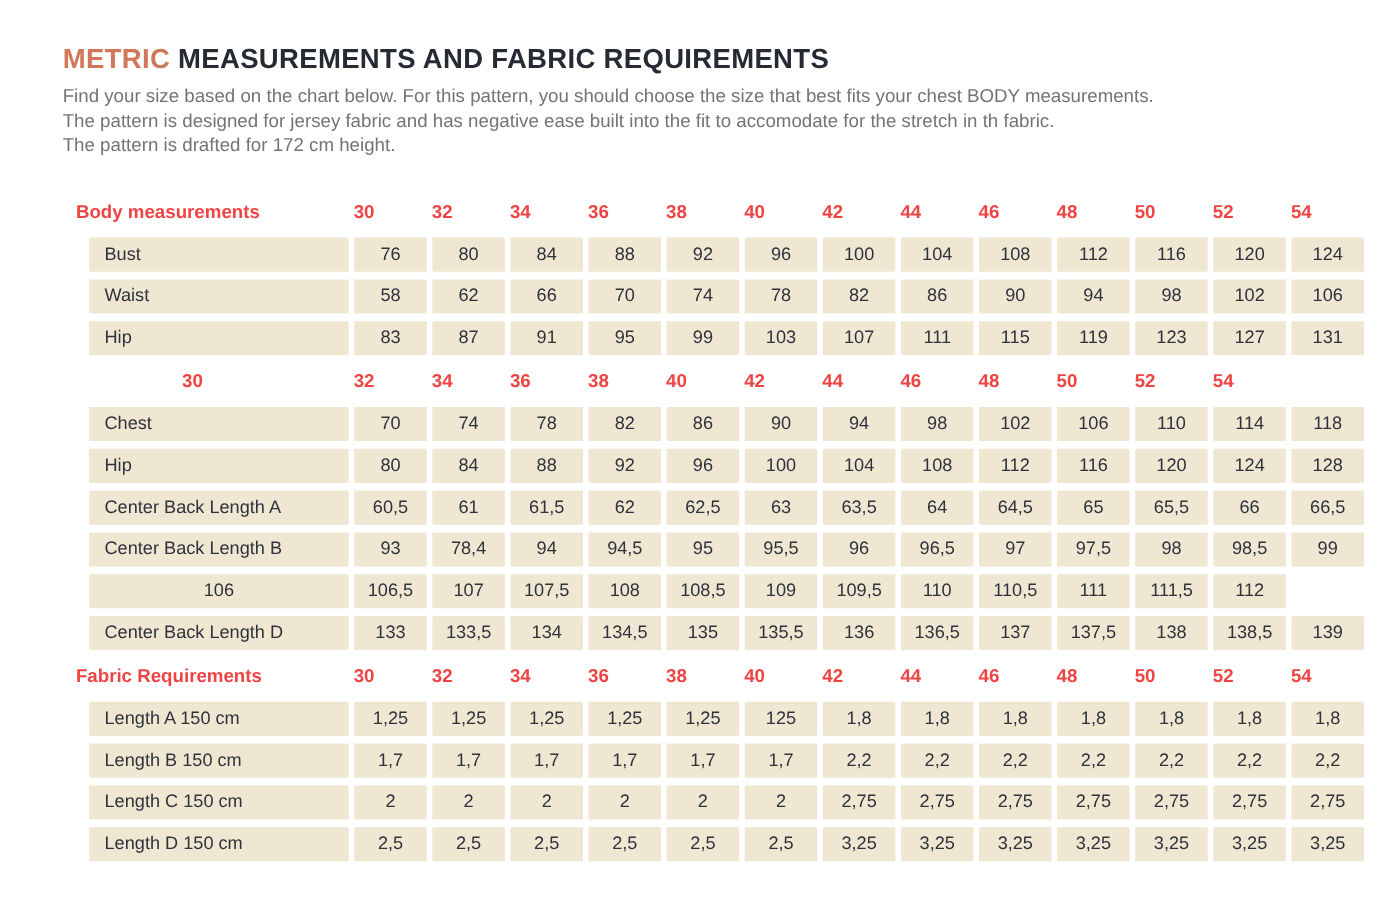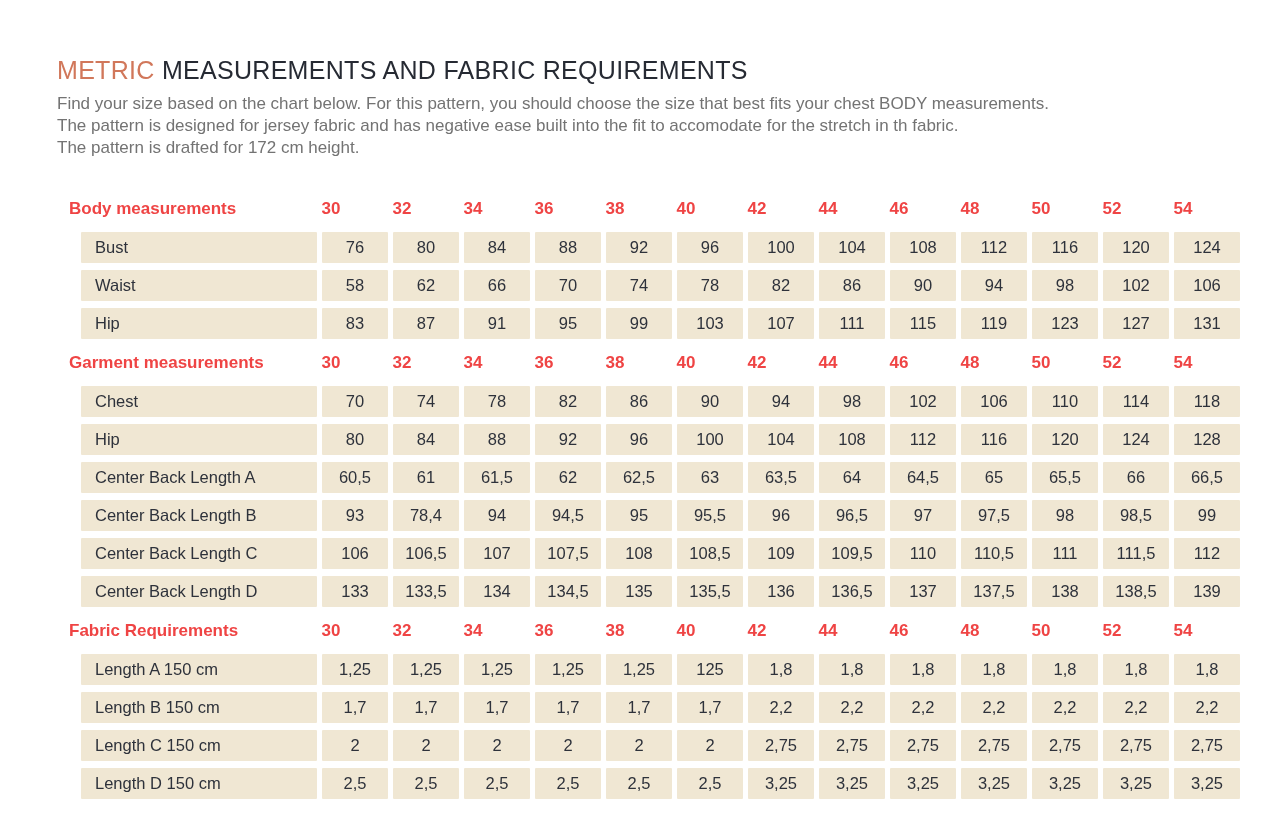--- a/index.html
+++ b/index.html
@@ -9,24 +9,24 @@
     height: 836px;
     background: #ffffff;
     font-family: "Liberation Sans", sans-serif;
     color: #2b2f38;
     overflow: hidden;
   }
   .page {
     padding: 40px 53px 0 57px;
   }
   .title {
-    margin: 16px 0 9px 0;
+    margin: 0 0 9px 0;
     font-size: 25px;
     line-height: 28px;
-    font-weight: 400;
+    font-weight: 700;
     letter-spacing: 0.3px;
     color: #262a33;
     white-space: nowrap;
   }
   .title .accent { color: #d1775a; }
   .intro p {
     margin: 0;
     font-size: 17px;
     line-height: 22px;
     color: #737373;
@@ -136,21 +136,20 @@
         <div class="cell value-cell">103</div>
         <div class="cell value-cell">107</div>
         <div class="cell value-cell">111</div>
         <div class="cell value-cell">115</div>
         <div class="cell value-cell">119</div>
         <div class="cell value-cell">123</div>
         <div class="cell value-cell">127</div>
         <div class="cell value-cell">131</div>
       </div>
       <div class="row header-row">
-        <div class="cell label-cell">Garment measurements</div>
         <div class="cell size-cell">30</div>
         <div class="cell size-cell">32</div>
         <div class="cell size-cell">34</div>
         <div class="cell size-cell">36</div>
         <div class="cell size-cell">38</div>
         <div class="cell size-cell">40</div>
         <div class="cell size-cell">42</div>
         <div class="cell size-cell">44</div>
         <div class="cell size-cell">46</div>
         <div class="cell size-cell">48</div>
@@ -216,21 +215,20 @@
         <div class="cell value-cell">95,5</div>
         <div class="cell value-cell">96</div>
         <div class="cell value-cell">96,5</div>
         <div class="cell value-cell">97</div>
         <div class="cell value-cell">97,5</div>
         <div class="cell value-cell">98</div>
         <div class="cell value-cell">98,5</div>
         <div class="cell value-cell">99</div>
       </div>
       <div class="row data-row">
-        <div class="cell label-cell">Center Back Length C</div>
         <div class="cell value-cell">106</div>
         <div class="cell value-cell">106,5</div>
         <div class="cell value-cell">107</div>
         <div class="cell value-cell">107,5</div>
         <div class="cell value-cell">108</div>
         <div class="cell value-cell">108,5</div>
         <div class="cell value-cell">109</div>
         <div class="cell value-cell">109,5</div>
         <div class="cell value-cell">110</div>
         <div class="cell value-cell">110,5</div>

